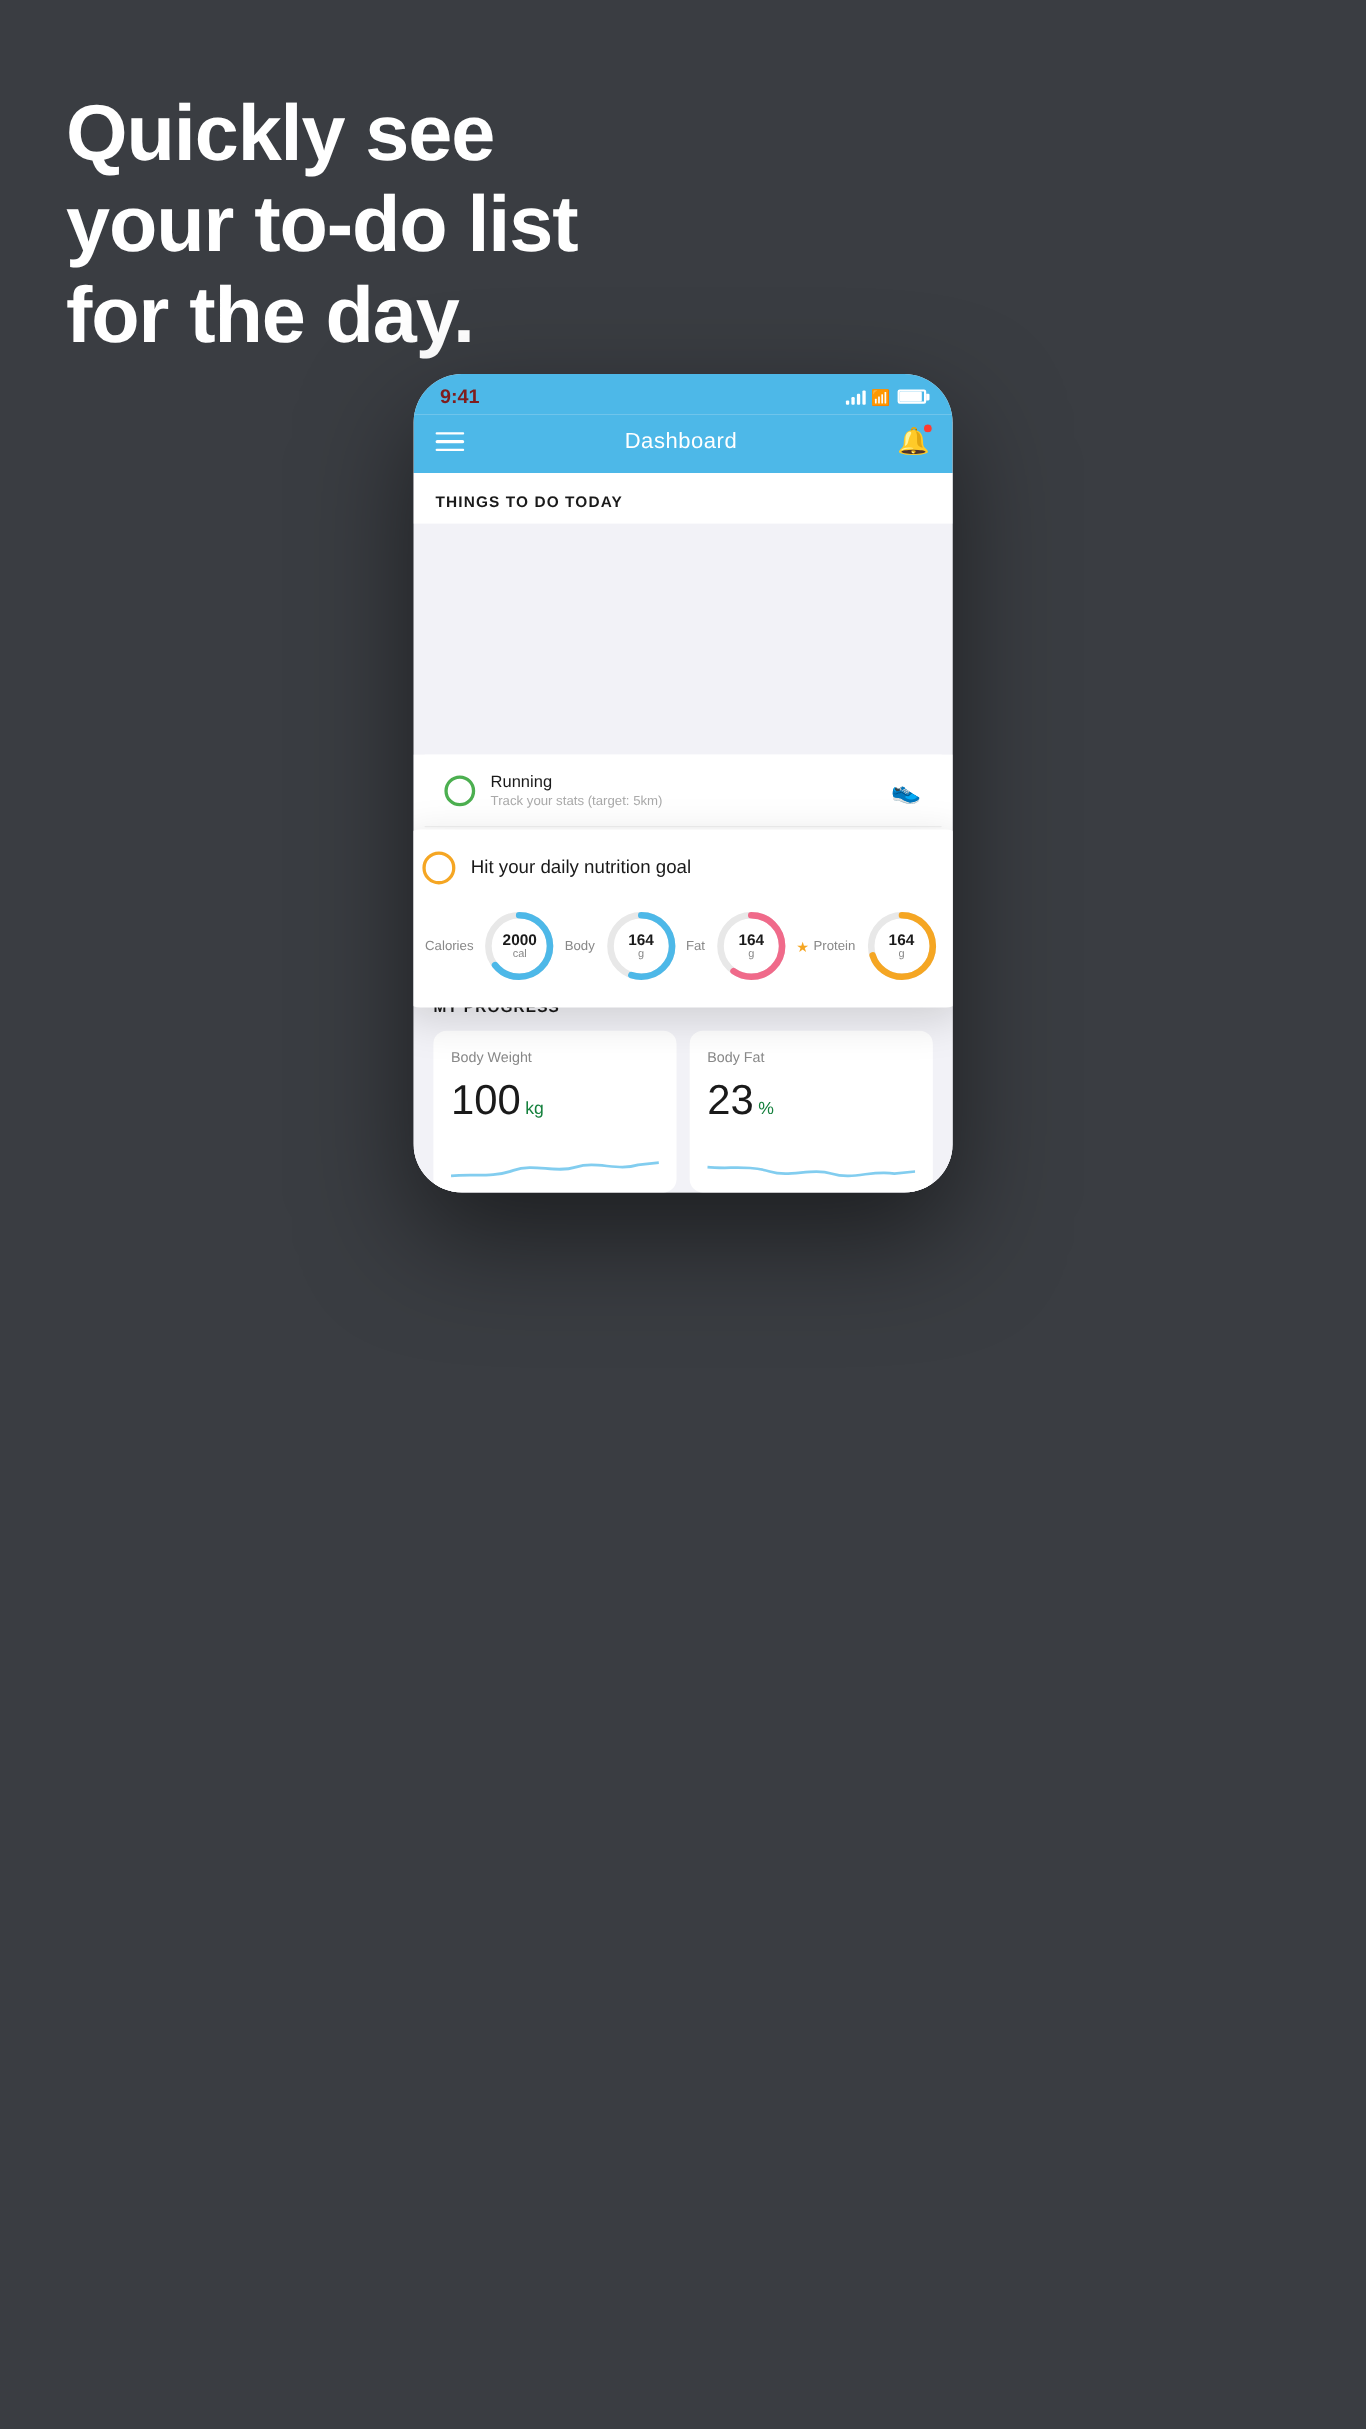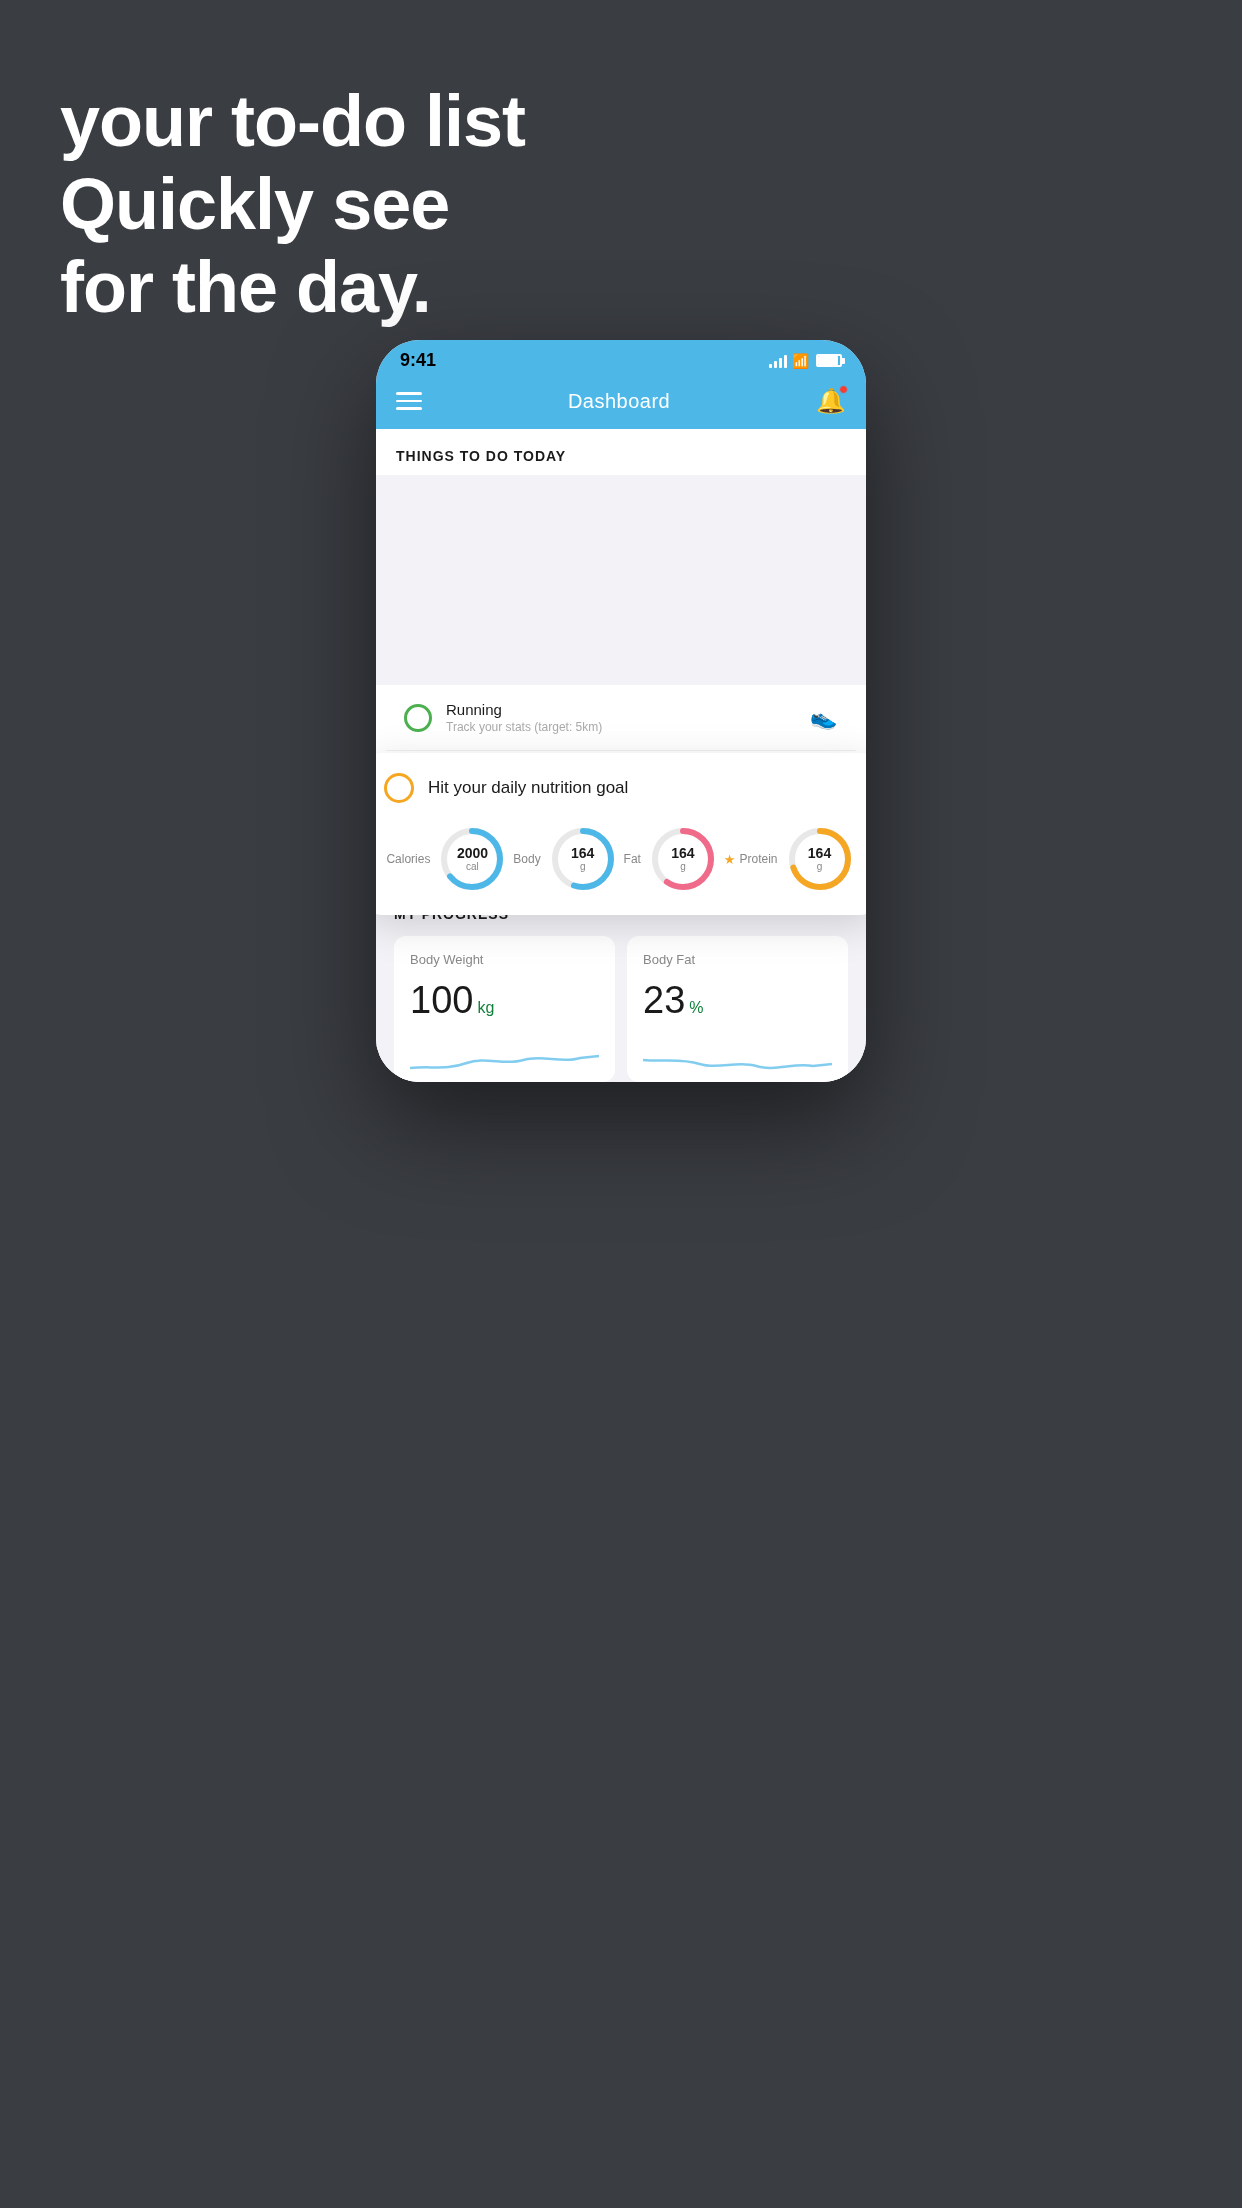--- a/index.html
+++ b/index.html
@@ -52,21 +52,21 @@
       padding: 10px 24px 6px;
       display: flex;
       justify-content: space-between;
       align-items: center;
       color: white;
     }
 
     .status-time {
       font-size: 18px;
       font-weight: 600;
-      color: #000000;
+      color: #7f1d1d;
     }
 
     .status-icons {
       display: flex;
       align-items: center;
       gap: 6px;
     }
 
     .signal-bars {
       display: flex;
@@ -382,22 +382,22 @@
       width: 100%;
       height: 40px;
     }
   </style>
 </head>
 <body>
 
 <div class="bg-overlay"></div>
 
 <div class="hero-text">
+  <div>Quickly see</div>
   <div>your to-do list</div>
-  <div>Quickly see</div>
   <div>for the day.</div>
 </div>
 
 <div class="phone-container">
 
   <div class="status-bar">
     <span class="status-time">9:41</span>
     <div class="status-icons">
       <div class="signal-bars">
         <div class="signal-bar" style="height:4px"></div>

